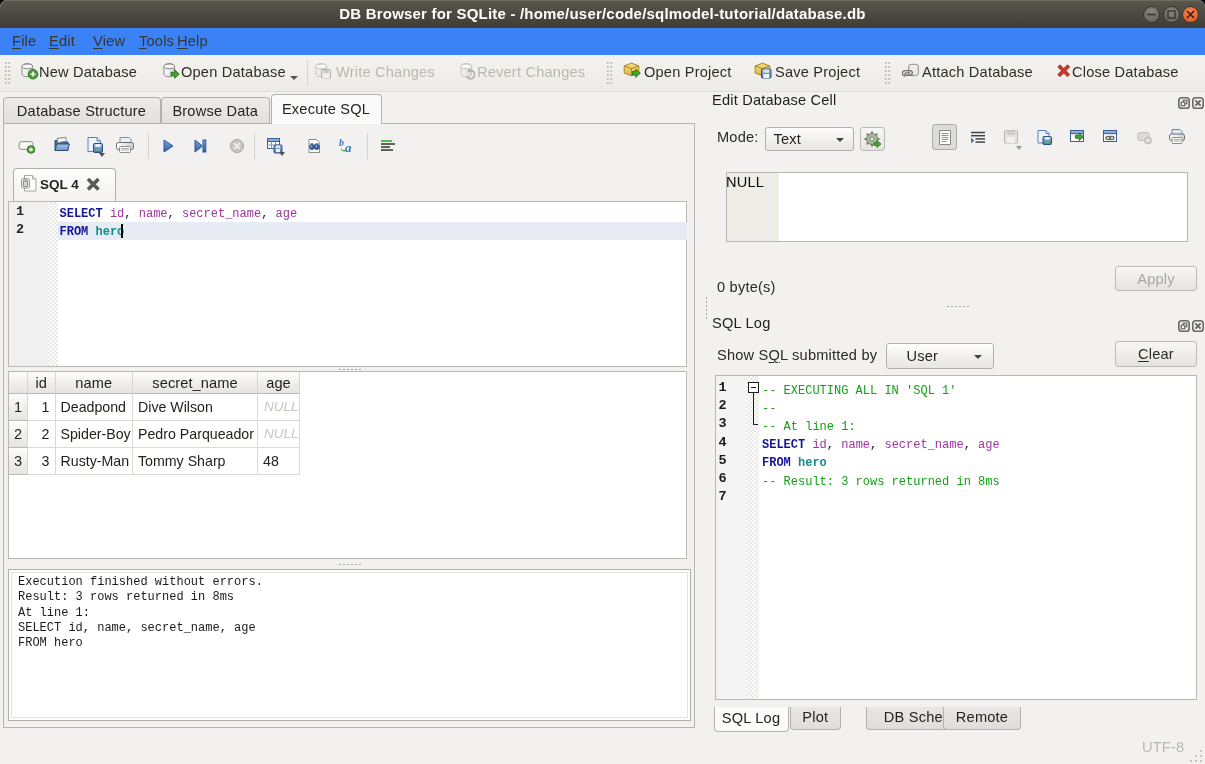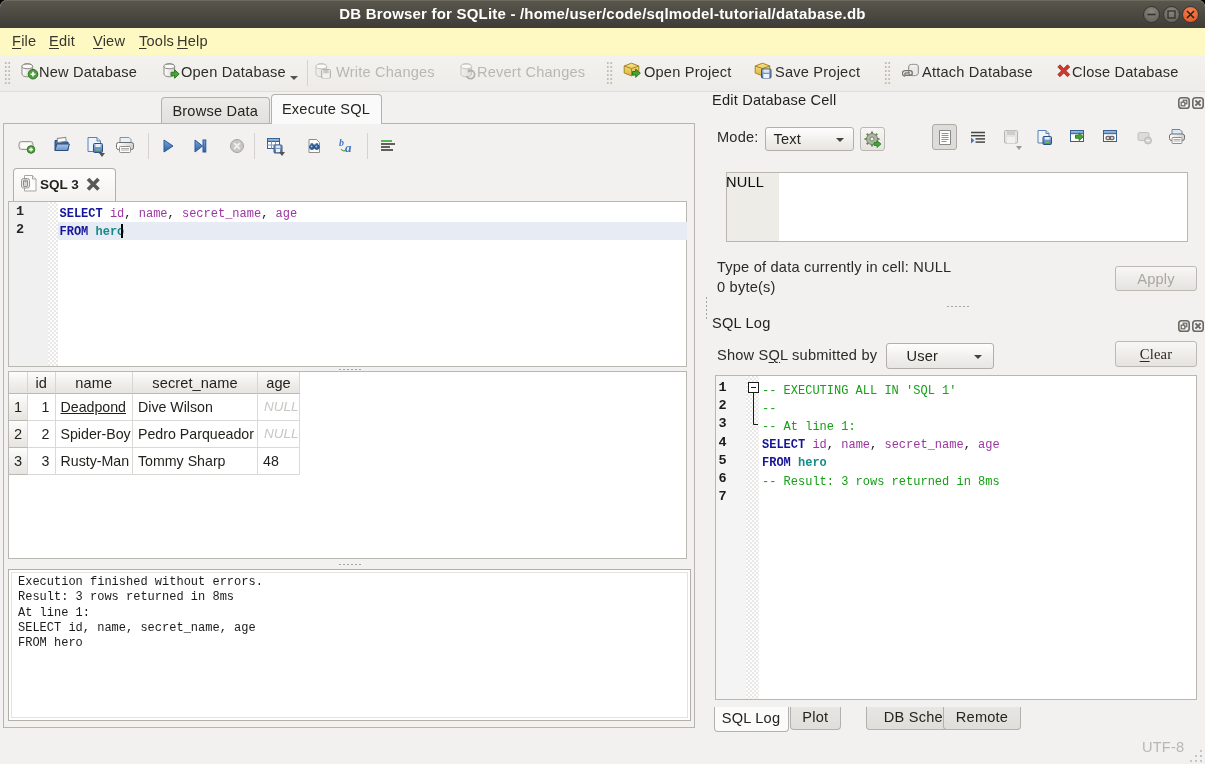--- a/index.html
+++ b/index.html
@@ -13,21 +13,21 @@
   background:linear-gradient(#5a574d, #4a4840 55%, #3e3c36);
   border-radius:7px 7px 0 0; box-shadow:inset 0 1px 0 #6d6a60; }
 #title { position:absolute; left:0; top:0; width:100%; height:28px; line-height:28px;
   text-align:center; color:#fff; font-size:15px; font-weight:bold; letter-spacing:0.2px; }
 .winbtn { position:absolute; top:6px; width:17px; height:17px; border-radius:50%; }
 .winbtn.gray { background:radial-gradient(circle at 50% 30%, #8a867d, #6b6861 70%); border:1px solid #36342f; }
 .winbtn.close { background:radial-gradient(circle at 50% 30%, #f08357, #e5602f 75%); border:1px solid #3a332c; }
 .winbtn svg { position:absolute; left:0; top:0; }
 
 
-#menubar { position:absolute; left:0; top:28px; width:1205px; height:27px; background:#fef9c3; }
+#menubar { position:absolute; left:0; top:28px; width:1205px; height:27px; background:#3b82f6; }
 .menuitem { position:absolute; top:5px; font-size:14.6px; letter-spacing:0.2px; color:#38362f; }
 .menuitem u { text-decoration:underline; text-underline-offset:2px; }
 
 
 #toolbar { position:absolute; left:0; top:55px; width:1205px; height:37px;
   background:linear-gradient(#f4f2ef,#eeece8); border-bottom:1px solid #e0ddd8; }
 .tbtext { position:absolute; top:64px; font-size:14.6px; letter-spacing:0.2px; color:#2f2d28; }
 .tbtext.dis { color:#b9b7b2; }
 .tbsep { position:absolute; top:60px; width:1px; height:26px; background:#d6d3ce; }
 .handle { position:absolute; top:6px; width:7px; height:25px;
@@ -198,20 +198,21 @@
         <ellipse cx="11.5" cy="4.4" rx="4.8" ry="2.1" fill="#f4f4f3" stroke="#8a8885"></ellipse>
         <path d="M6.7 4.4 L6.7 11.4 C6.7 12.7 8.8 13.7 11.5 13.7 C14.2 13.7 16.3 12.7 16.3 11.4 L16.3 4.4" fill="#eaeae9" stroke="#8a8885"></path>
         <path d="M3.2 14.2 a2.8 2.8 0 0 1 0 -5.6 l4.8 0 a2.3 2.3 0 0 1 0 4.6 l-4 0 a1.2 1.2 0 0 1 0 -2.4 l3.8 0" fill="none" stroke="#76746f" stroke-width="1.35"></path>
       </svg></div>
   <div class="tbtext" style="left:922px;">Attach Database</div>
   <div class="ticon" style="left:1055px; top:62px;" id="ic-closedb"><svg width="18" height="18">
         <path d="M2.8 5 L5 2.8 L8.75 6.55 L12.5 2.8 L14.7 5 L10.95 8.75 L14.7 12.5 L12.5 14.7 L8.75 10.95 L5 14.7 L2.8 12.5 L6.55 8.75 Z" fill="#cc3a2f" stroke="#9c241c" stroke-width="0.8"></path>
       </svg></div>
   <div class="tbtext" style="left:1072px;">Close Database</div>
 
+  <div class="tab" style="left:2.5px; top:97px; width:158px; height:27px; line-height:26px;">Database Structure</div>
   <div class="tab" style="left:160.5px; top:97px; width:109.5px; height:27px; line-height:26px;">Browse Data</div>
   <div class="tab active" style="left:270.5px; top:94px; width:111px; height:30px; line-height:29px; z-index:3;">Execute SQL</div>
 
   <div id="lpane"></div>
 
   <div id="sqltoolbar">
   <div class="sqlicon" style="left:18px; top:139px;"><svg width="18" height="15">
           <rect x="1" y="2.5" width="14" height="8" rx="2.5" fill="#e8e6e3" stroke="#9a9894"></rect>
           <rect x="2.5" y="4" width="11" height="5" rx="1.5" fill="#fbfbfa"></rect>
           <circle cx="13" cy="10.5" r="3.8" fill="#4e9e3c" stroke="#3a7a2b"></circle>
@@ -285,21 +286,21 @@
 </div>
 
   <div class="abs" style="left:13px; top:168px; width:102.5px; height:33px; border:1px solid #b2afa9; border-bottom:none; border-radius:4px 4px 0 0; background:linear-gradient(#fefdfd,#f4f2f0); z-index:2;"></div>
   <div class="abs" id="sql1icon" style="left:20px; top:174px; z-index:4;"><svg width="18" height="19">
         <path d="M4.5 1.5 h8 l3.5 3.5 v12 h-11.5 z" fill="#fdfdfc" stroke="#a8a6a2"></path>
         <path d="M12.5 1.5 v3.5 h3.5" fill="#efeeec" stroke="#a8a6a2"></path>
         <rect x="1.5" y="4.5" width="8" height="9.5" rx="2" fill="#ececea" stroke="#98968f"></rect>
         <rect x="3.5" y="6" width="4" height="6.5" rx="0.6" fill="#d7d5d2" stroke="#8f8d89"></rect>
         <line x1="4.5" y1="7.5" x2="6.5" y2="7.5" stroke="#8f8d89"></line>
       </svg></div>
-  <div class="abs" style="left:40px; top:177px; font-size:13.5px; color:#25241f; font-weight:bold; z-index:4;">SQL 3</div>
+  <div class="abs" style="left:40px; top:177px; font-size:13.5px; color:#25241f; font-weight:bold; z-index:4;">SQL 4</div>
   <div class="abs" style="left:86px; top:177px; z-index:4;"><svg width="15" height="15">
         <path d="M2 2 L12.5 12.5 M12.5 2 L2 12.5" stroke="#5a5855" stroke-width="3.6"></path>
       </svg></div>
 
   <div class="box" style="left:8px; top:201px; width:679px; height:166px;"></div>
   <div id="gutter1"></div>
   <div class="checker abs" style="left:47.5px; top:202px; width:10px; height:164px;"></div>
   <div class="lnum" style="left:16px; top:203.5px;">1</div>
   <div class="lnum" style="left:16px; top:221.5px;">2</div>
   <div class="abs" style="left:57.5px; top:222px; width:629px; height:18px; background:#e7ebf4;"></div>
@@ -315,21 +316,21 @@
   <div class="grid-h" style="left:28px; top:371.5px; width:27.5px; height:22px; line-height:22px;">id</div>
   <div class="grid-h" style="left:55.5px; top:371.5px; width:77.5px; height:22px; line-height:22px;">name</div>
   <div class="grid-h" style="left:133px; top:371.5px; width:125px; height:22px; line-height:22px;">secret_name</div>
   <div class="grid-h" style="left:258px; top:371.5px; width:42px; height:22px; line-height:22px;">age</div>
 
   <div class="grid-h" style="left:9px; top:393.5px; width:19px; height:27px; line-height:27px;">1</div>
   <div class="grid-h" style="left:9px; top:420.5px; width:19px; height:27px; line-height:27px;">2</div>
   <div class="grid-h" style="left:9px; top:447.5px; width:19px; height:27px; line-height:27px;">3</div>
 
   <div class="grid-c" style="left:28px; top:393.5px; width:27.5px; height:27px; line-height:26px; text-align:right; padding-right:5px;">1</div>
-  <div class="grid-c" style="left:55.5px; top:393.5px; width:77.5px; height:27px; line-height:26px; padding-left:5px;text-decoration:underline;">Deadpond</div>
+  <div class="grid-c" style="left:55.5px; top:393.5px; width:77.5px; height:27px; line-height:26px; padding-left:5px;">Deadpond</div>
   <div class="grid-c" style="left:133px; top:393.5px; width:125px; height:27px; line-height:26px; padding-left:5px;">Dive Wilson</div>
   <div class="grid-c" style="left:258px; top:393.5px; width:42px; height:27px; line-height:26px; padding-left:6px; color:#c9c7c3; font-style:italic; font-size:13.5px;">NULL</div>
   <div class="grid-c" style="left:28px; top:420.5px; width:27.5px; height:27px; line-height:26px; text-align:right; padding-right:5px;">2</div>
   <div class="grid-c" style="left:55.5px; top:420.5px; width:77.5px; height:27px; line-height:26px; padding-left:5px;">Spider-Boy</div>
   <div class="grid-c" style="left:133px; top:420.5px; width:125px; height:27px; line-height:26px; padding-left:5px;">Pedro Parqueador</div>
   <div class="grid-c" style="left:258px; top:420.5px; width:42px; height:27px; line-height:26px; padding-left:6px; color:#c9c7c3; font-style:italic; font-size:13.5px;">NULL</div>
   <div class="grid-c" style="left:28px; top:447.5px; width:27.5px; height:27px; line-height:26px; text-align:right; padding-right:5px;">3</div>
   <div class="grid-c" style="left:55.5px; top:447.5px; width:77.5px; height:27px; line-height:26px; padding-left:5px;">Rusty-Man</div>
   <div class="grid-c" style="left:133px; top:447.5px; width:125px; height:27px; line-height:26px; padding-left:5px;">Tommy Sharp</div>
   <div class="grid-c" style="left:258px; top:447.5px; width:42px; height:27px; line-height:26px; padding-left:5px;">48</div>
@@ -435,42 +436,41 @@
           <rect x="4" y="9.5" width="10" height="6" rx="1" fill="#fcfcfc" stroke="#8f8d89"></rect>
           <line x1="5.5" y1="11.5" x2="12.5" y2="11.5" stroke="#b0aeaa"></line>
           <line x1="5.5" y1="13" x2="12.5" y2="13" stroke="#b0aeaa"></line>
         </svg></div>
 </div>
 
   <div class="box" style="left:725.5px; top:172px; width:462.5px; height:69.5px;"></div>
   <div class="abs" style="left:726.5px; top:173px; width:52px; height:67.5px; background:#eeece7;"></div>
   <div class="abs" style="left:726px; top:174px; font-size:14.6px; letter-spacing:0.2px; color:#0c0c0c;">NULL</div>
 
-  <div class="label13" style="left:717px; top:258.5px;">Type of data currently in cell: NULL</div>
   <div class="label13" style="left:717px; top:278.5px;">0 byte(s)</div>
   <div class="btn" style="left:1115px; top:265.5px; width:82px; height:25px; line-height:24px; color:#a9a7a2;">Apply</div>
 
   <div class="abs dots-h" style="left:946px; top:305px; width:24px; height:3px;"></div>
 
   <div class="dockttl" style="left:712px; top:315px;">SQL Log</div>
   <div class="dockbtn" style="left:1178px; top:318px;"><svg width="12" height="12">
         <rect x="0.8" y="0.8" width="10.4" height="10.4" rx="2.8" fill="none" stroke="#6b6964" stroke-width="1.6"></rect>
         <rect x="5.2" y="3.2" width="3.6" height="3.6" fill="none" stroke="#6b6964" stroke-width="1.2"></rect>
         <rect x="3.2" y="5.2" width="3.6" height="3.6" fill="#f4f3f1" stroke="#6b6964" stroke-width="1.2"></rect>
       </svg></div>
   <div class="dockbtn" style="left:1191.5px; top:318px;"><svg width="12" height="12">
         <rect x="0.8" y="0.8" width="10.4" height="10.4" rx="2.8" fill="none" stroke="#6b6964" stroke-width="1.6"></rect>
         <path d="M3.4 3.4 L8.6 8.6 M8.6 3.4 L3.4 8.6" stroke="#6b6964" stroke-width="2"></path>
       </svg></div>
 
   <div class="label13" style="left:717px; top:347px;">Show S<u style="text-underline-offset:2px;">Q</u>L submitted by</div>
   <div class="combo" style="left:885.5px; top:342.5px; width:108px; height:26px; line-height:25px; padding-left:20px;">User
     <span class="caret" style="right:11px; top:11px; border-top-color:#44423d;"></span>
   </div>
-  <div class="btn" style="left:1115px; top:341px; width:82px; height:26px; line-height:25px; color:#2b2a25;font-family:Liberation Serif, serif;"><u style="text-underline-offset:2px;">C</u>lear</div>
+  <div class="btn" style="left:1115px; top:341px; width:82px; height:26px; line-height:25px; color:#2b2a25;"><u style="text-underline-offset:2px;">C</u>lear</div>
 
   <div class="box" style="left:714.5px; top:375px; width:482px; height:325px;"></div>
   <div class="abs" style="left:715.5px; top:376px; width:30px; height:323px; background:#f4f4f4;"></div>
   <div class="checker abs" style="left:745.5px; top:376px; width:13.5px; height:323px;"></div>
   <div class="abs mono" id="lognums" style="left:718.5px; top:379px; font-size:13.5px; line-height:18.2px; font-weight:bold; color:#1b1b1b; white-space:pre;">1
 2
 3
 4
 5
 6

